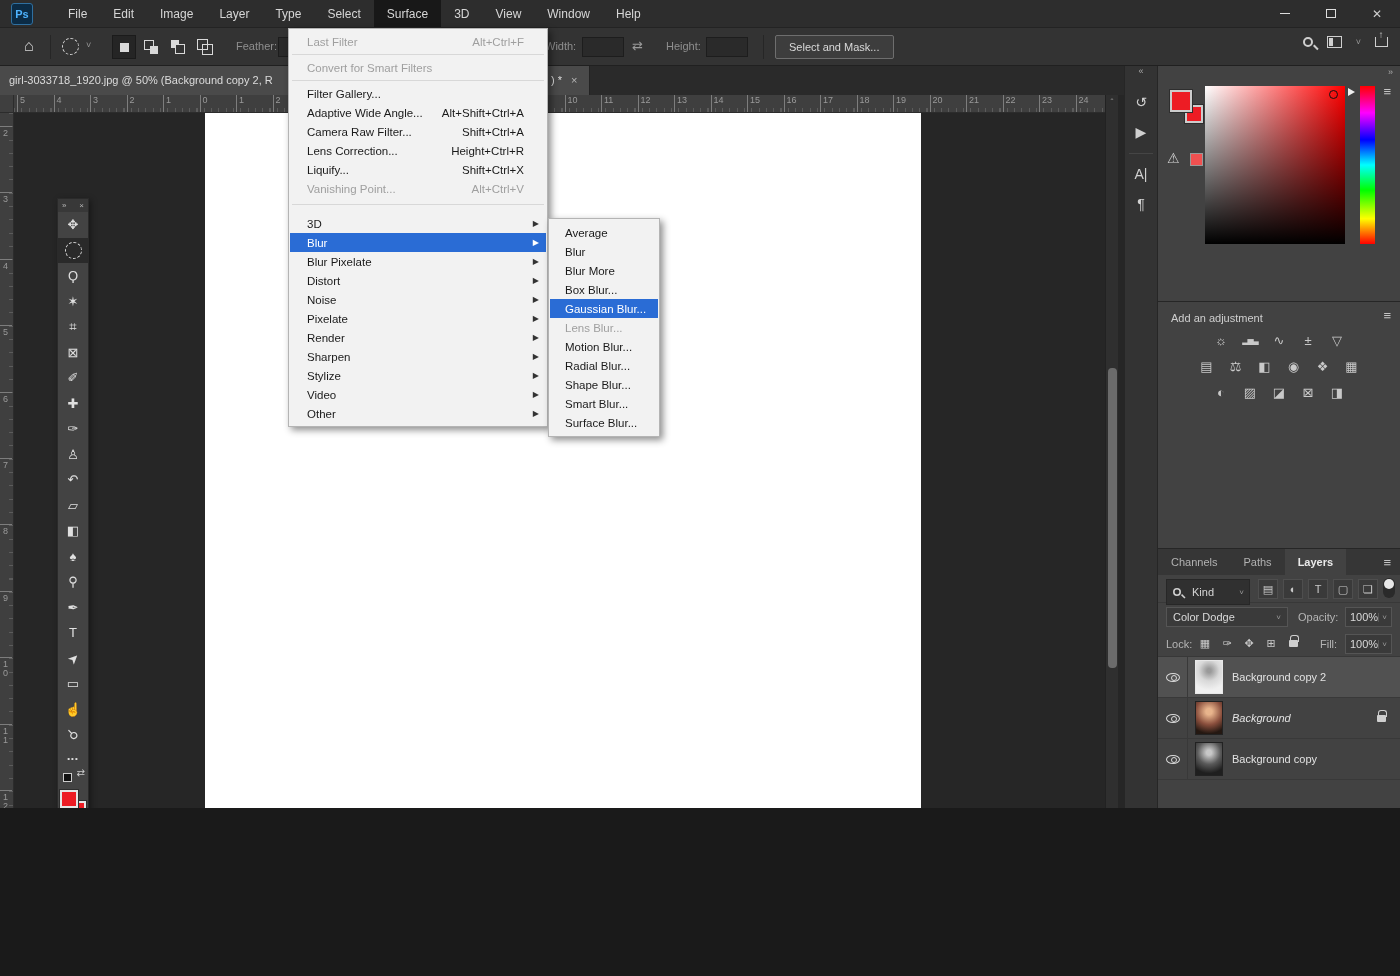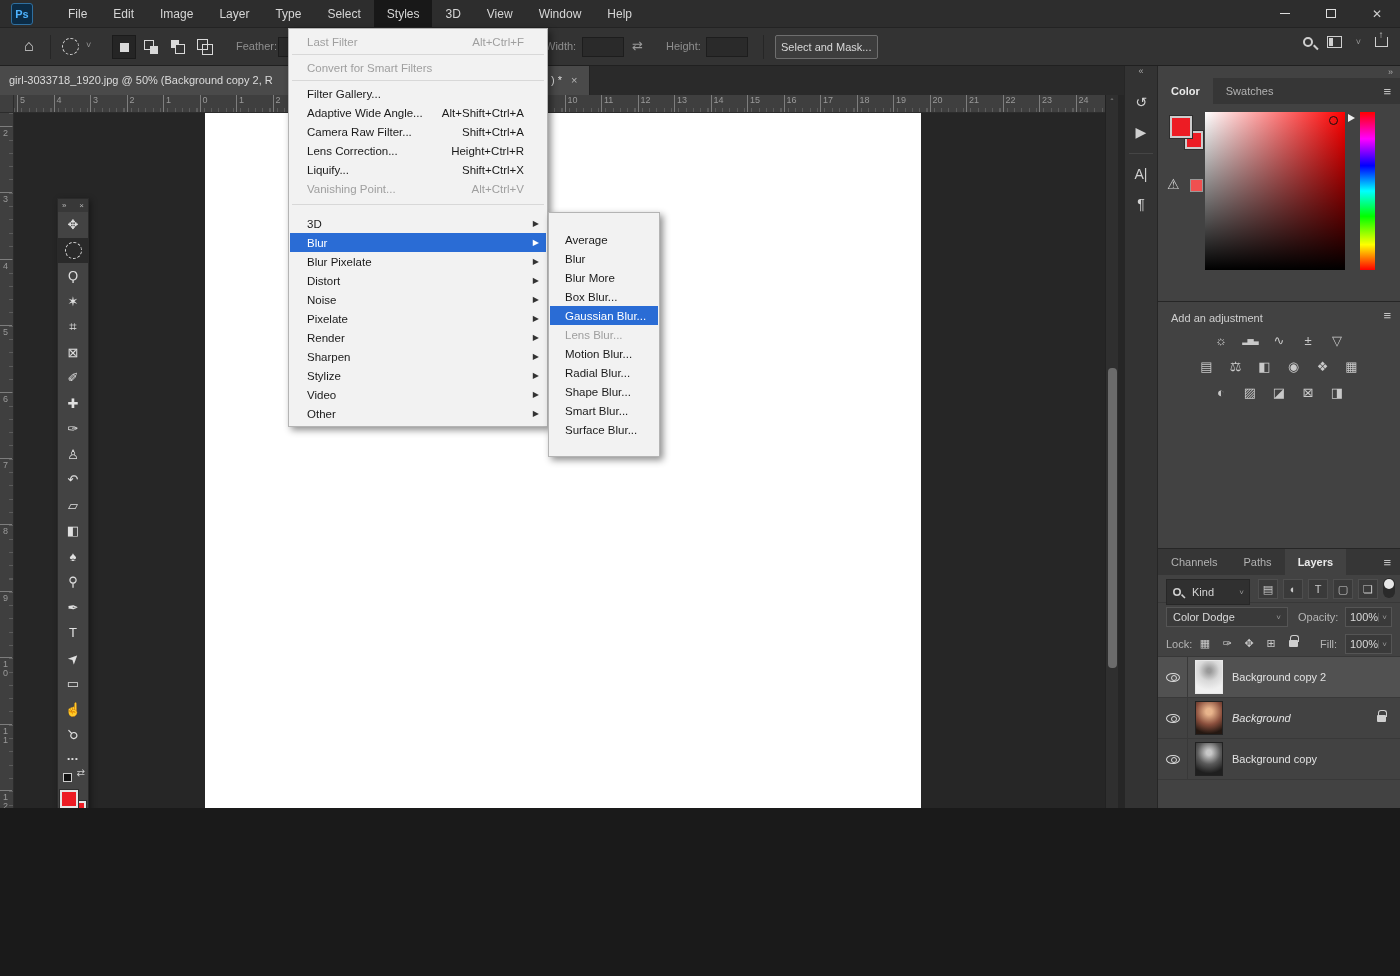--- a/index.html
+++ b/index.html
@@ -29,21 +29,21 @@
   .sm-new{width:9px;height:9px;background:#d9d9d9}
   .sm-a::before{content:"";position:absolute;width:8px;height:8px;border:1px solid #d9d9d9;left:5px;top:5px}
   .sm-a::after{content:"";position:absolute;width:8px;height:8px;background:#d9d9d9;right:5px;bottom:5px}
   .sm-b::before{content:"";position:absolute;width:8px;height:8px;background:#d9d9d9;left:5px;top:5px}
   .sm-b::after{content:"";position:absolute;width:8px;height:8px;border:1px solid #d9d9d9;background:#333;right:5px;bottom:5px}
   .sm-c::before{content:"";position:absolute;width:9px;height:9px;border:1px solid #d9d9d9;left:4px;top:4px}
   .sm-c::after{content:"";position:absolute;width:9px;height:9px;border:1px solid #d9d9d9;right:4px;bottom:4px}
   .ob-label{position:absolute;top:12px;font-size:11px;color:#8f8f8f}
   .ob-input{position:absolute;top:9px;height:20px;background:#2a2a2a;border:1px solid #1d1d1d;color:#ccc;font-size:11px;padding:0 4px;width:42px}
   .ob-swap{position:absolute;left:632px;top:10px;color:#9a9a9a;font-size:13px}
-  .ob-sam{position:absolute;left:775px;top:7px;height:24px;padding:0 5px;border:1px solid #6e6e6e;border-radius:2px;background:#3d3d3d;color:#d9d9d9;font-size:11px;display:flex;align-items:center}
+  .ob-sam{position:absolute;left:775px;top:7px;height:24px;padding:0 13px;border:1px solid #6e6e6e;border-radius:2px;background:#3d3d3d;color:#d9d9d9;font-size:11px;display:flex;align-items:center}
   .ob-right{position:absolute;right:12px;top:8px;display:flex;align-items:center;gap:14px}
   .mag{display:inline-block;width:10px;height:10px;border:2px solid #cfcfcf;border-radius:50%;position:relative}
   .mag::after{content:"";position:absolute;width:2px;height:6px;background:#cfcfcf;left:8px;top:7px;transform:rotate(-45deg);transform-origin:top left}
   .wsicon{display:inline-block;width:15px;height:12px;border:1px solid #cfcfcf;position:relative}
   .wsicon::before{content:"";position:absolute;left:1px;top:1px;width:4px;height:8px;background:#cfcfcf}
   .shareicon{display:inline-block;width:13px;height:10px;border:1px solid #cfcfcf;border-top:none;position:relative}
   .shareicon::before{content:"↑";position:absolute;left:2.5px;top:-8px;font-size:10px;color:#cfcfcf}
   .smallchev{color:#9a9a9a;font-size:9px}
 
   
@@ -104,21 +104,21 @@
   .fmenu{position:absolute;left:288px;top:28px;width:260px;background:#f2f2f2;border:1px solid #b4b4b4;box-shadow:3px 3px 7px rgba(0,0,0,.45);padding:3px 1px;z-index:40;color:#1a1a1a}
   .mi{position:relative;height:19px;display:flex;align-items:center;padding:0 22px 0 17px;font-size:11.5px}
   .mi .mi-short{margin-left:auto}
   .mi-arrow{position:absolute;right:7px;top:5px;font-size:8px;display:none;color:#333}
   .mi.submenu .mi-arrow{display:block}
   .mi.disabled{color:#9f9f9f}
   .mi.highlighted{background:#2a6cd5;color:#fff}
   .mi.highlighted .mi-arrow{color:#fff}
   .mi.separator{height:0;border-top:1px solid #d8d8d8;margin:3px 2px;padding:0}
   .mi.wide{margin:6px 2px 9px}
-  .bmenu{position:absolute;left:548px;top:212px;width:112px;background:#f2f2f2;border:1px solid #b4b4b4;box-shadow:3px 3px 7px rgba(0,0,0,.45);padding:17px 1px;z-index:41;color:#1a1a1a}
+  .bmenu{position:absolute;left:548px;top:218px;width:112px;background:#f2f2f2;border:1px solid #b4b4b4;box-shadow:3px 3px 7px rgba(0,0,0,.45);padding:4px 1px;z-index:41;color:#1a1a1a}
   .bi{height:19px;display:flex;align-items:center;padding:0 8px 0 15px;font-size:11.5px}
   .bi.disabled{color:#9f9f9f}
   .bi.highlighted{background:#2a6cd5;color:#fff}
 
   
   .dock{position:absolute;left:1124px;top:66px;width:34px;height:910px;background:#333;border-left:1px solid #262626;border-right:1px solid #262626}
   .dock-chev{height:13px;text-align:center;font-size:9px;color:#aaa}
   .dock-items{display:flex;flex-direction:column;align-items:center;margin-top:8px}
   .dockic{width:34px;height:30px;display:flex;align-items:center;justify-content:center;color:#d0d0d0;font-size:14px}
   .dockic.divider{height:12px}
@@ -219,21 +219,21 @@
 
         <div class="menu-item">
           <span>Type</span>
         </div>
 
         <div class="menu-item">
           <span>Select</span>
         </div>
 
         <div class="menu-item active">
-          <span>Styles</span>
+          <span>Surface</span>
         </div>
 
         <div class="menu-item">
           <span>3D</span>
         </div>
 
         <div class="menu-item">
           <span>View</span>
         </div>
 
@@ -672,28 +672,20 @@
           <span>¶</span>
         </div>
 
     </div>
   </div>
 
   <div class="panels">
     <div class="panels-chev">»</div>
 
     <div class="sec" style="top:12px;height:224px">
-      <div class="ptabs">
-        <div class="ptab active">
-            <span>Color</span>
-          </div>
-          <div class="ptab">
-            <span>Swatches</span>
-          </div>
-      </div>
       <div class="pmenu" style="position:absolute;right:0;top:6px">≡</div>
       <div class="color-body">
         <span class="fgsw"></span>
         <span class="bgsw"></span>
         <span class="warn">⚠</span>
         <span class="warnsw"></span>
         <div class="satgrid">
           <span class="satmark"></span>
         </div>
         <span class="huep"></span>

